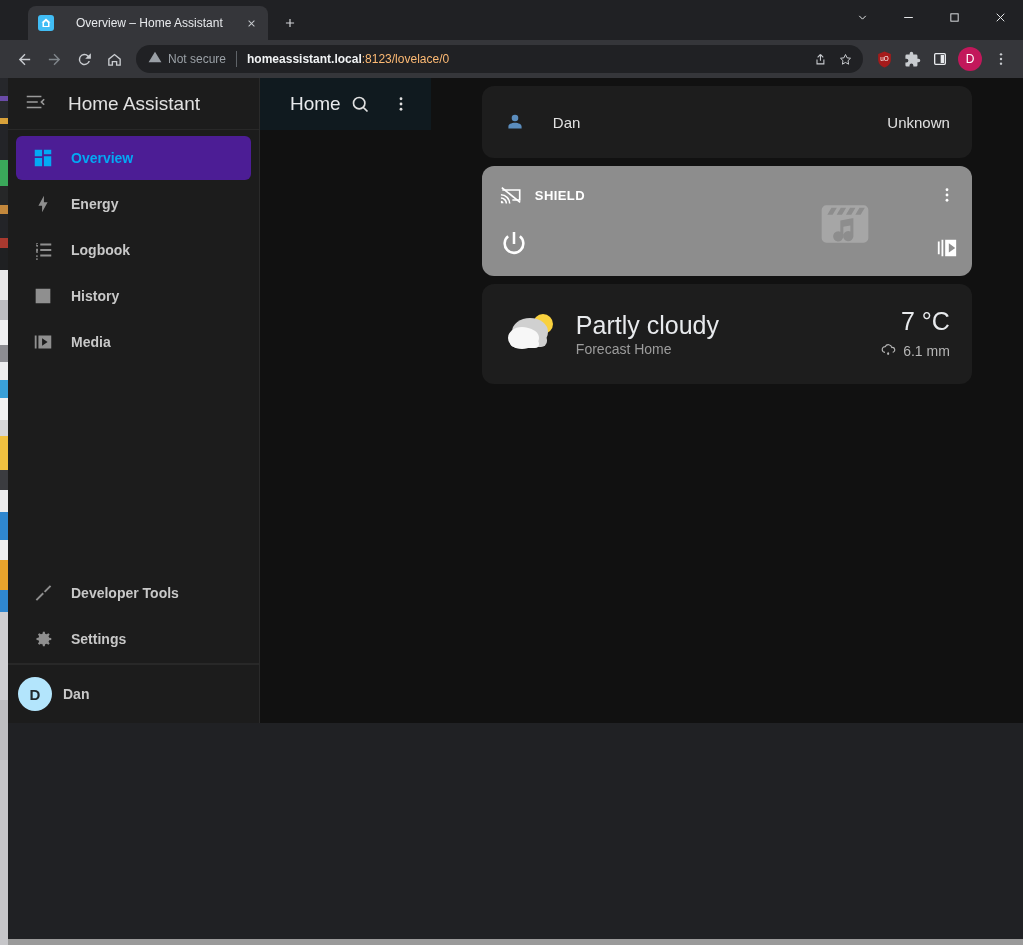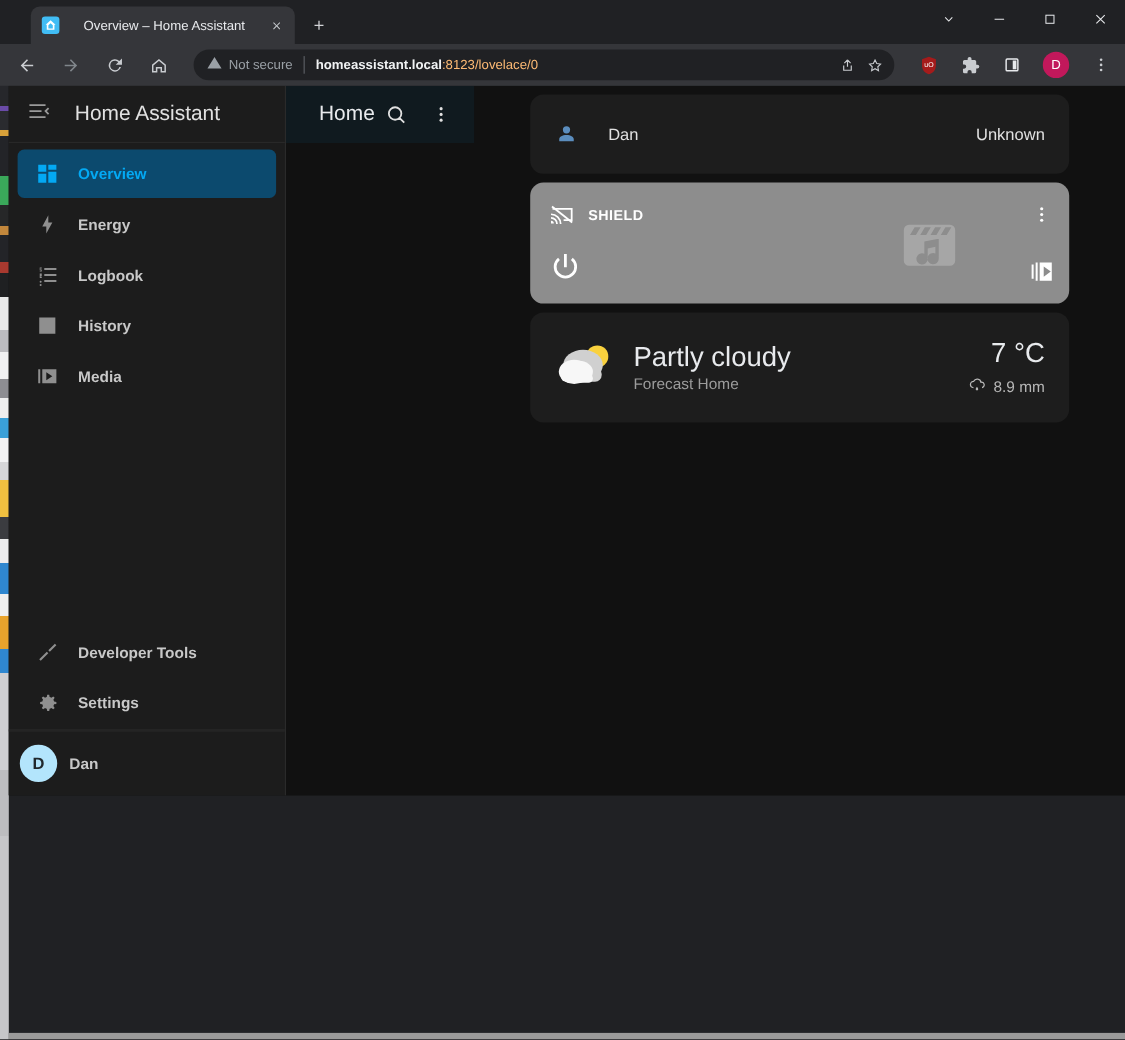--- a/index.html
+++ b/index.html
@@ -82,21 +82,21 @@
     position: relative; z-index: 2;
   }
   .wincontrols {
     position: absolute; right: 0; top: 0; height: 34px;
     display: flex; align-items: center; z-index: 3;
   }
   .wc { width: 46px; height: 34px; display:flex; align-items:center; justify-content:center; color:#e8eaed; }
 
   .toolbar {
     height: 38px; background: #35363a;
-    display: flex; align-items: center; padding: 0 8px 0 10px; gap: 12px;
+    display: flex; align-items: center; padding: 0 8px 0 10px; gap: 2px;
     position: relative; z-index: 2;
   }
   .tb-btn {
     width: 28px; height: 28px; border-radius: 50%;
     display: flex; align-items: center; justify-content: center;
     color: #c9ccd0; flex: none;
   }
   .omnibox {
     flex: 1; height: 28px; margin: 0 6px; border-radius: 14px;
     background: #202124; display: flex; align-items: center;
@@ -136,21 +136,21 @@
   }
   .sb-title { color: #e1e1e1; font-size: 19px; font-weight: normal; }
   .sb-list { padding: 4px 0; flex: none; }
   .sb-item {
     height: 44px; margin: 2px 8px; border-radius: 6px;
     display: flex; align-items: center; padding: 0 0 0 10px;
     color: #c8c8c8; font-size: 14px; font-weight: bold;
   }
   .sb-item .sb-icon { width: 34px; flex: none; display:flex; align-items:center; justify-content:center; color:#8f8f8f; }
   .sb-item .sb-label { margin-left: 11px; }
-  .sb-item.active { background: #0c4a6e; color: #03a9f4; }
+  .sb-item.active { background: #4c1d95; color: #03a9f4; }
   .sb-item.active .sb-icon { color: #03a9f4; }
   .sb-spacer { flex: 1; }
   .sb-bottom { border-top: 1px solid #282828; padding: 4px 0; flex: none; }
   .sb-divider { height: 1px; background: #282828; }
   .badge {
     margin-left: auto; margin-right: 14px;
     min-width: 20px; height: 20px; border-radius: 10px;
     background: #ff9800; color: #fff; font-size: 12px; font-weight: bold;
     display: flex; align-items: center; justify-content: center; padding: 0 6px;
   }
@@ -507,21 +507,21 @@
             </span>
             <span class="weather-right">
               <div class="weather-temp">7 °C</div>
               <div class="weather-precip">
                 <span>
                   <svg width="17" height="17" viewBox="0 0 24 24">
                       <path fill="none" stroke="currentColor" stroke-width="1.6" d="M7 16a4 4 0 0 1 .3-8 5 5 0 0 1 9.4 1.2A3.4 3.4 0 0 1 18 16"></path>
                       <path fill="currentColor" d="M11.5 15c-1 1.4-1.6 2.3-1.6 3a1.6 1.6 0 0 0 3.2 0c0-.7-.6-1.6-1.6-3z"></path>
                     </svg>
                 </span>
-                <span>8.9 mm</span>
+                <span>6.1 mm</span>
               </div>
             </span>
           </div>
 
         </div>
       </div>
     </div>
   </div>
 
   <div class="page-scrollbar">

